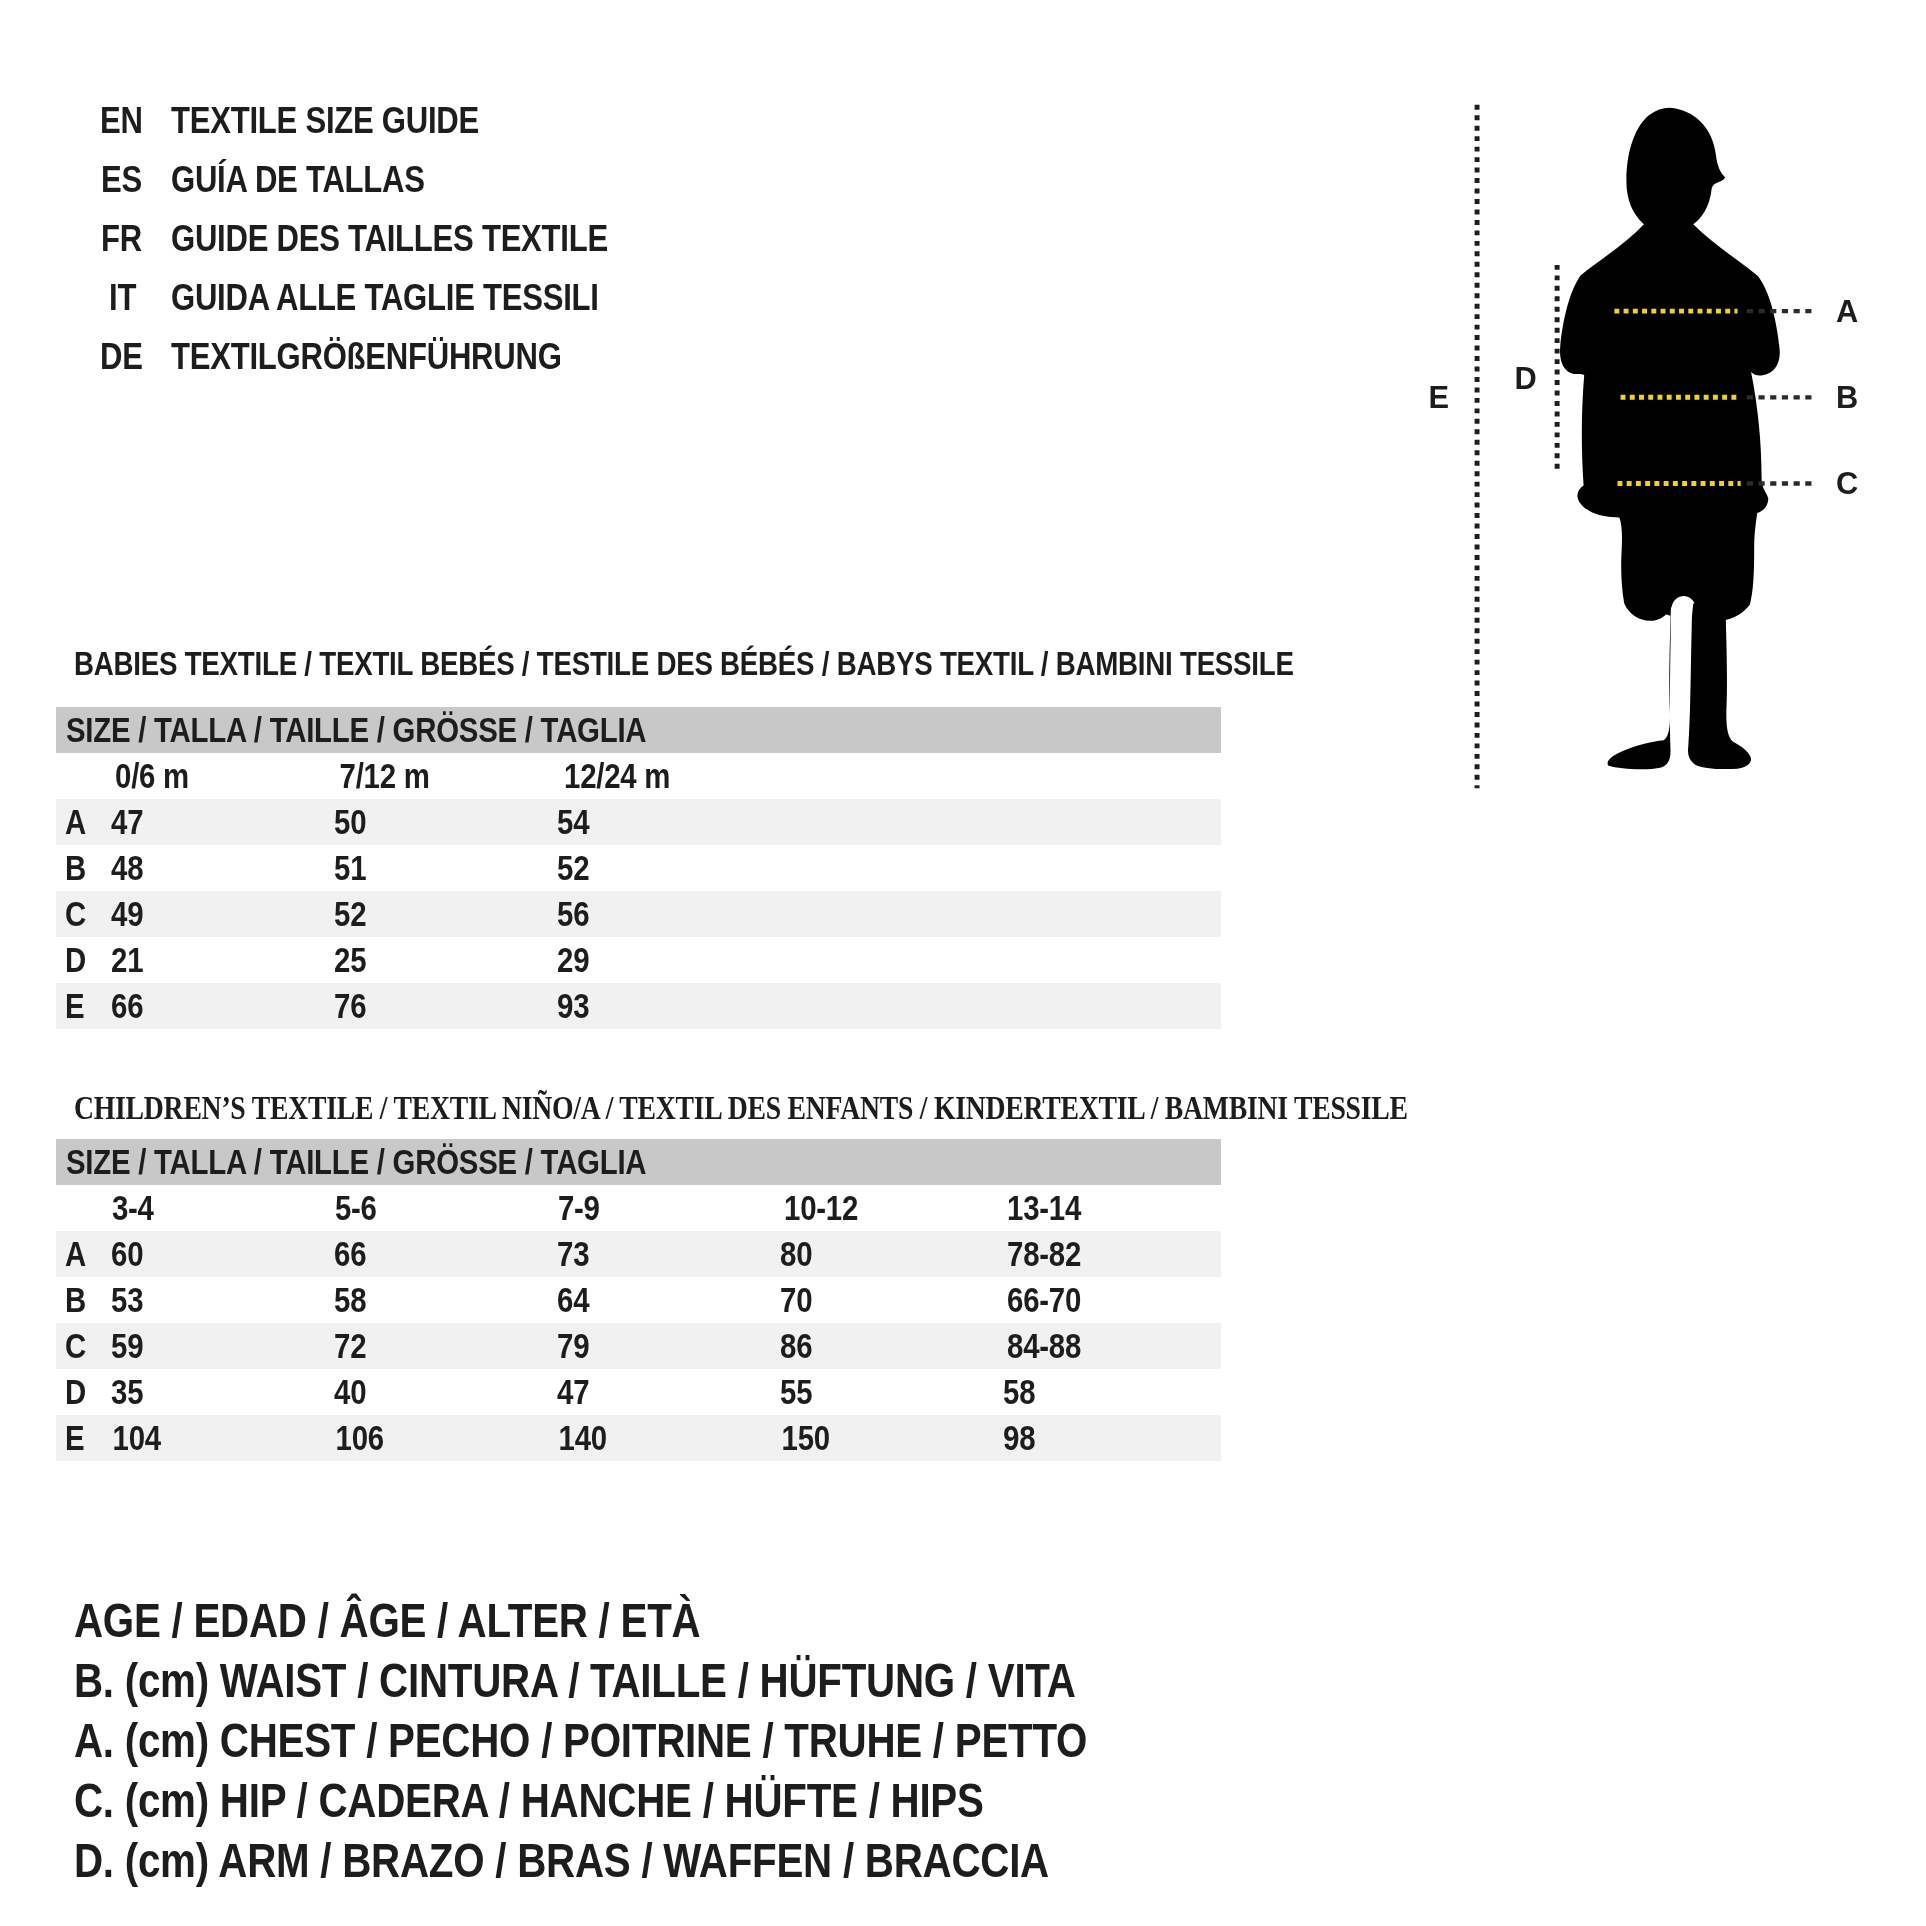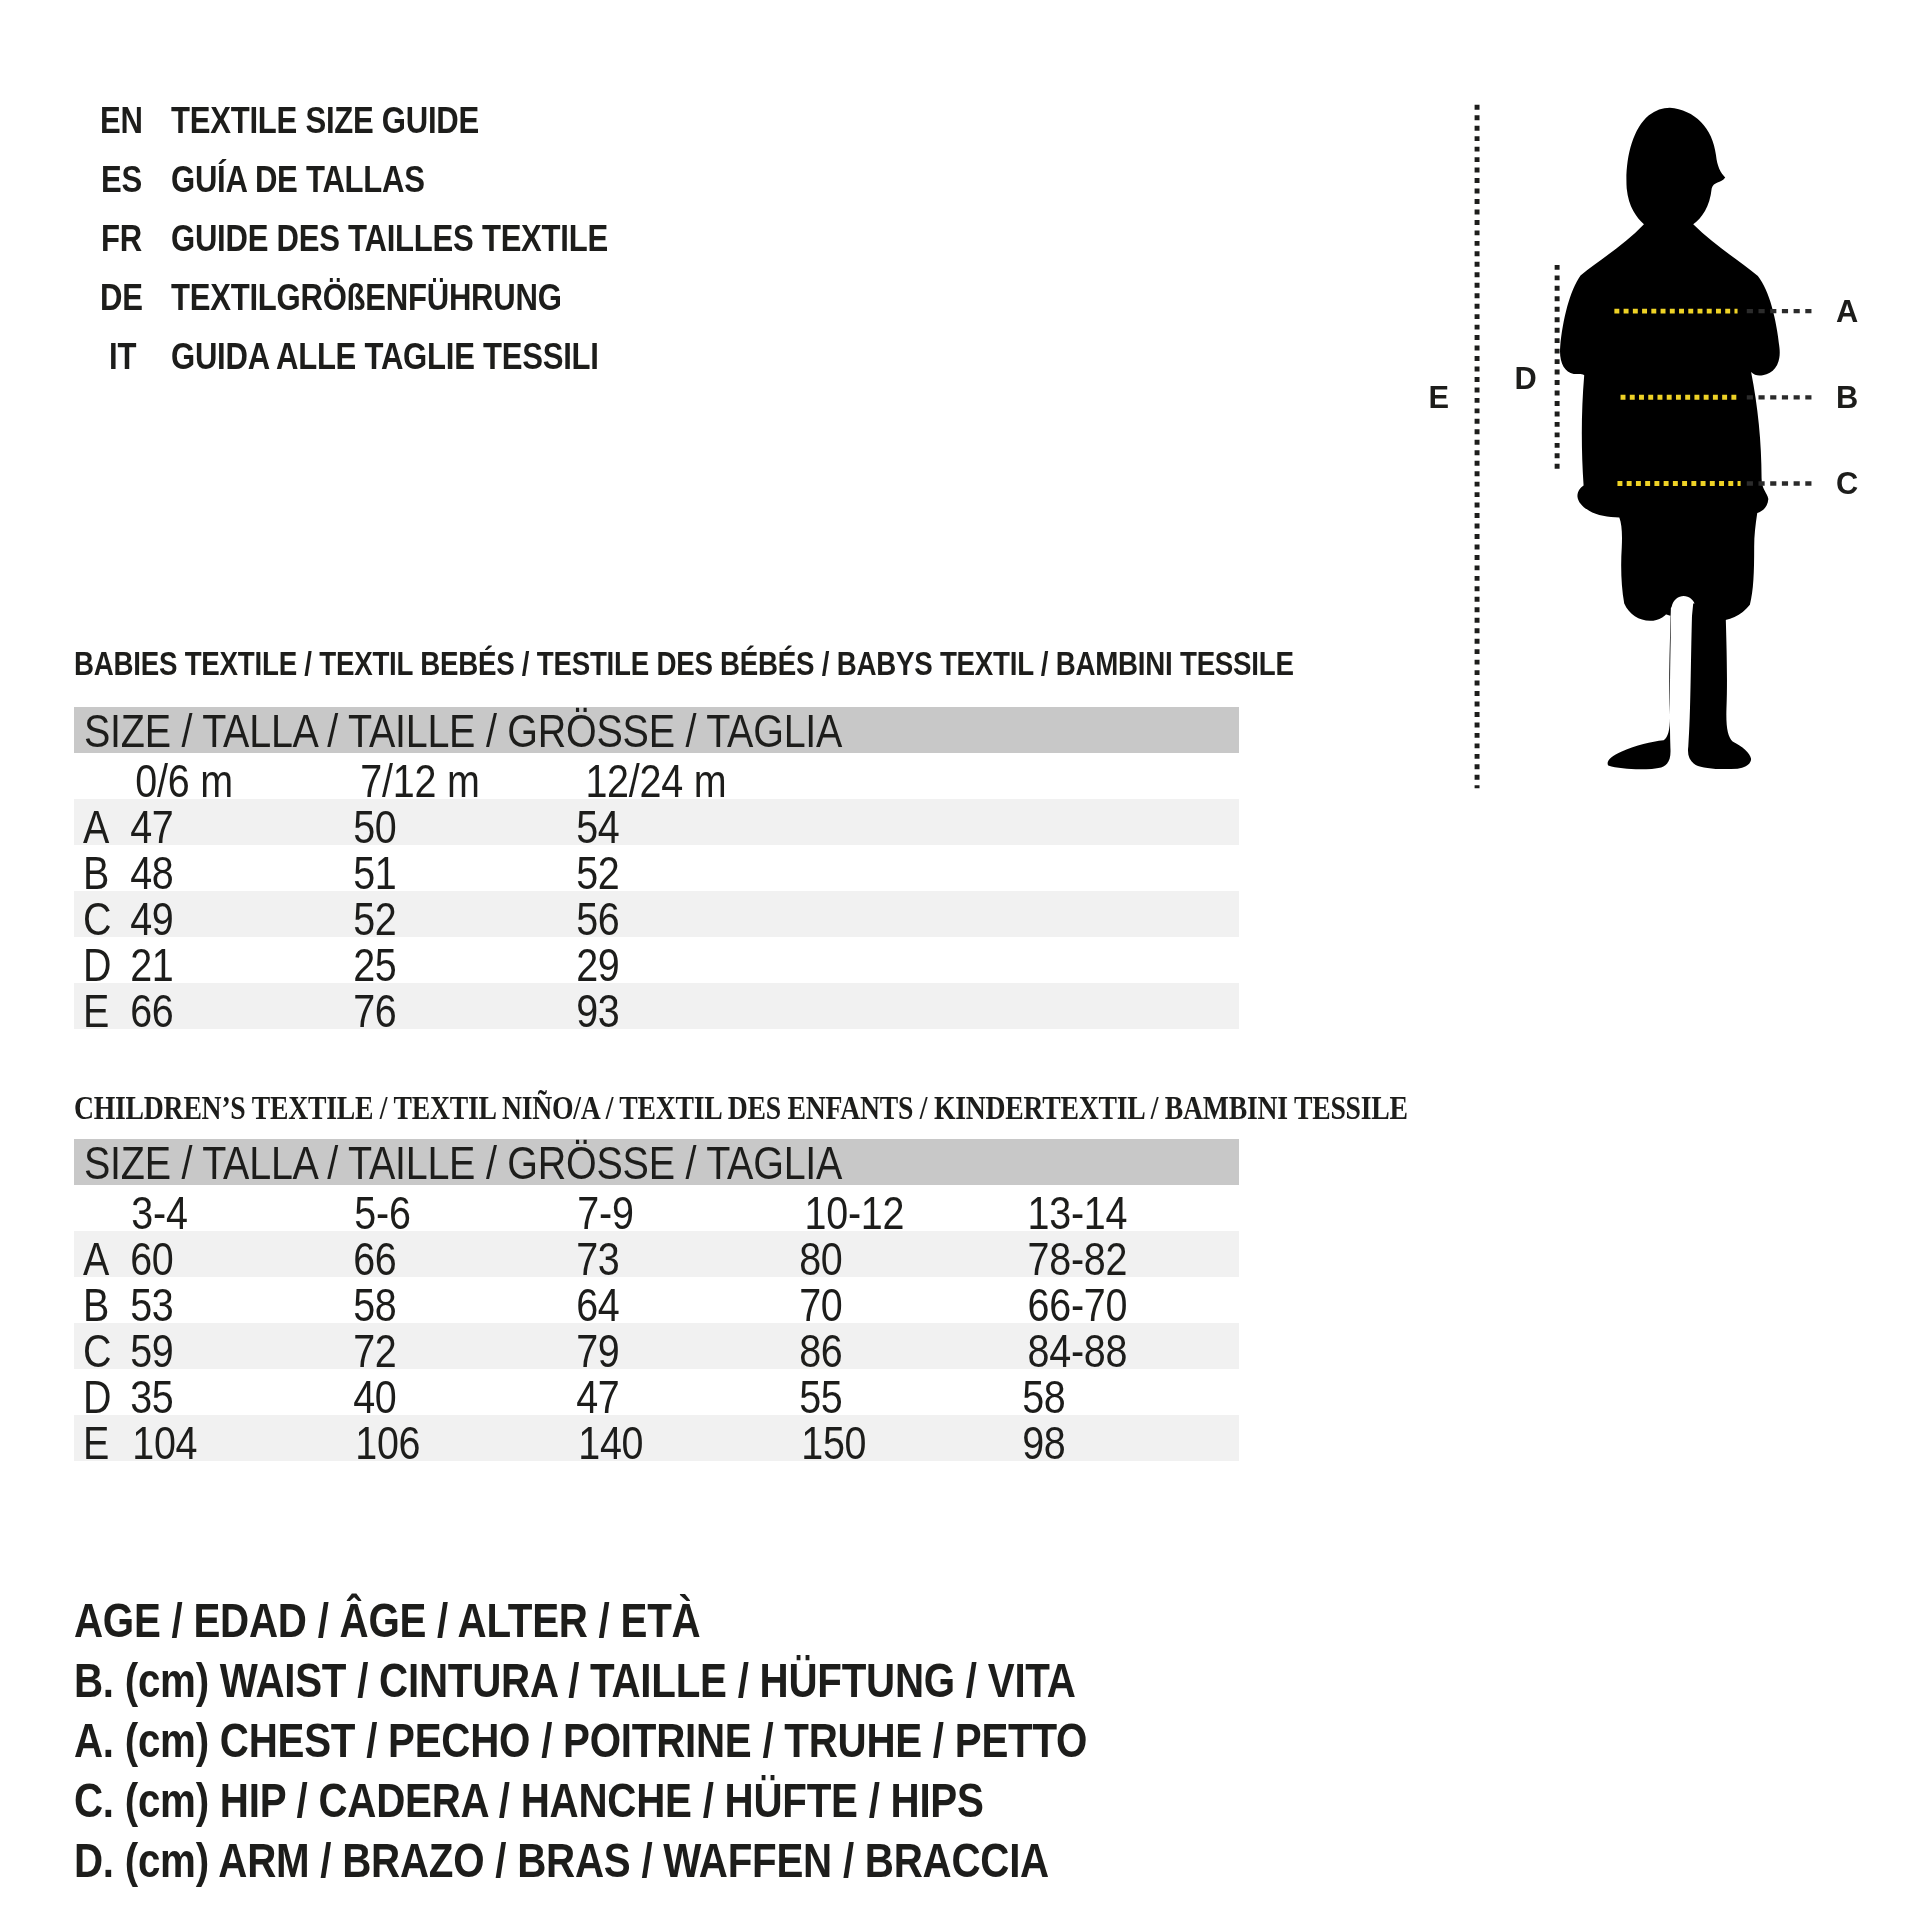--- a/index.html
+++ b/index.html
@@ -15,21 +15,21 @@
   .lang{position:absolute;left:79px;top:91px;font-size:37px;font-weight:700;}
   .lang .lrow{display:flex;height:59px;align-items:center;}
   .lang .code{width:92px;flex:0 0 92px;text-align:center;}
 
   
   .heading{position:absolute;left:74px;font-size:33px;font-weight:700;height:44px;display:flex;align-items:center;}
   #babies-heading{top:642px;}
   #children-heading{top:1086px;font-family:Liberation Serif, serif;}
 
   
-  .sizetable{position:absolute;left:74px;width:1165px;font-size:47px;font-weight:400;}
+  .sizetable{position:absolute;left:56px;width:1165px;font-size:35px;font-weight:700;}
   #babies-table{top:707px;}
   #children-table{top:1139px;}
   .size-bar{height:46px;background:#c8c8c8;display:flex;align-items:center;padding-left:10px;box-sizing:border-box;}
   .trow{display:grid;height:46px;align-items:center;}
   .cols3{grid-template-columns:52px repeat(3,223px);}
   .cols5{grid-template-columns:52px repeat(5,223px);}
   .trow.stripe{background:#f1f1f1;}
   .cell{}
   .cell.rlabel{text-align:left;padding-left:8.6px;}
 
@@ -53,26 +53,26 @@
     </div>
     <div class="lrow">
       <span class="code"><span class="cnd">ES</span></span>
       <span class="cnd">GUÍA DE TALLAS</span>
     </div>
     <div class="lrow">
       <span class="code"><span class="cnd">FR</span></span>
       <span class="cnd">GUIDE DES TAILLES TEXTILE</span>
     </div>
     <div class="lrow">
+      <span class="code"><span class="cnd">IT</span></span>
+      <span class="cnd">GUIDA ALLE TAGLIE TESSILI</span>
+    </div>
+    <div class="lrow">
       <span class="code"><span class="cnd">DE</span></span>
       <span class="cnd">TEXTILGRÖßENFÜHRUNG</span>
-    </div>
-    <div class="lrow">
-      <span class="code"><span class="cnd">IT</span></span>
-      <span class="cnd">GUIDA ALLE TAGLIE TESSILI</span>
     </div>
   </div>
 
   <div class="heading" id="babies-heading">
     <span class="cnd">BABIES TEXTILE / TEXTIL BEBÉS / TESTILE DES BÉBÉS / BABYS TEXTIL / BAMBINI TESSILE</span>
   </div>
 
   <div class="sizetable" id="babies-table">
     <div class="size-bar">
       <span class="cnd">SIZE / TALLA / TAILLE / GRÖSSE / TAGLIA</span>

